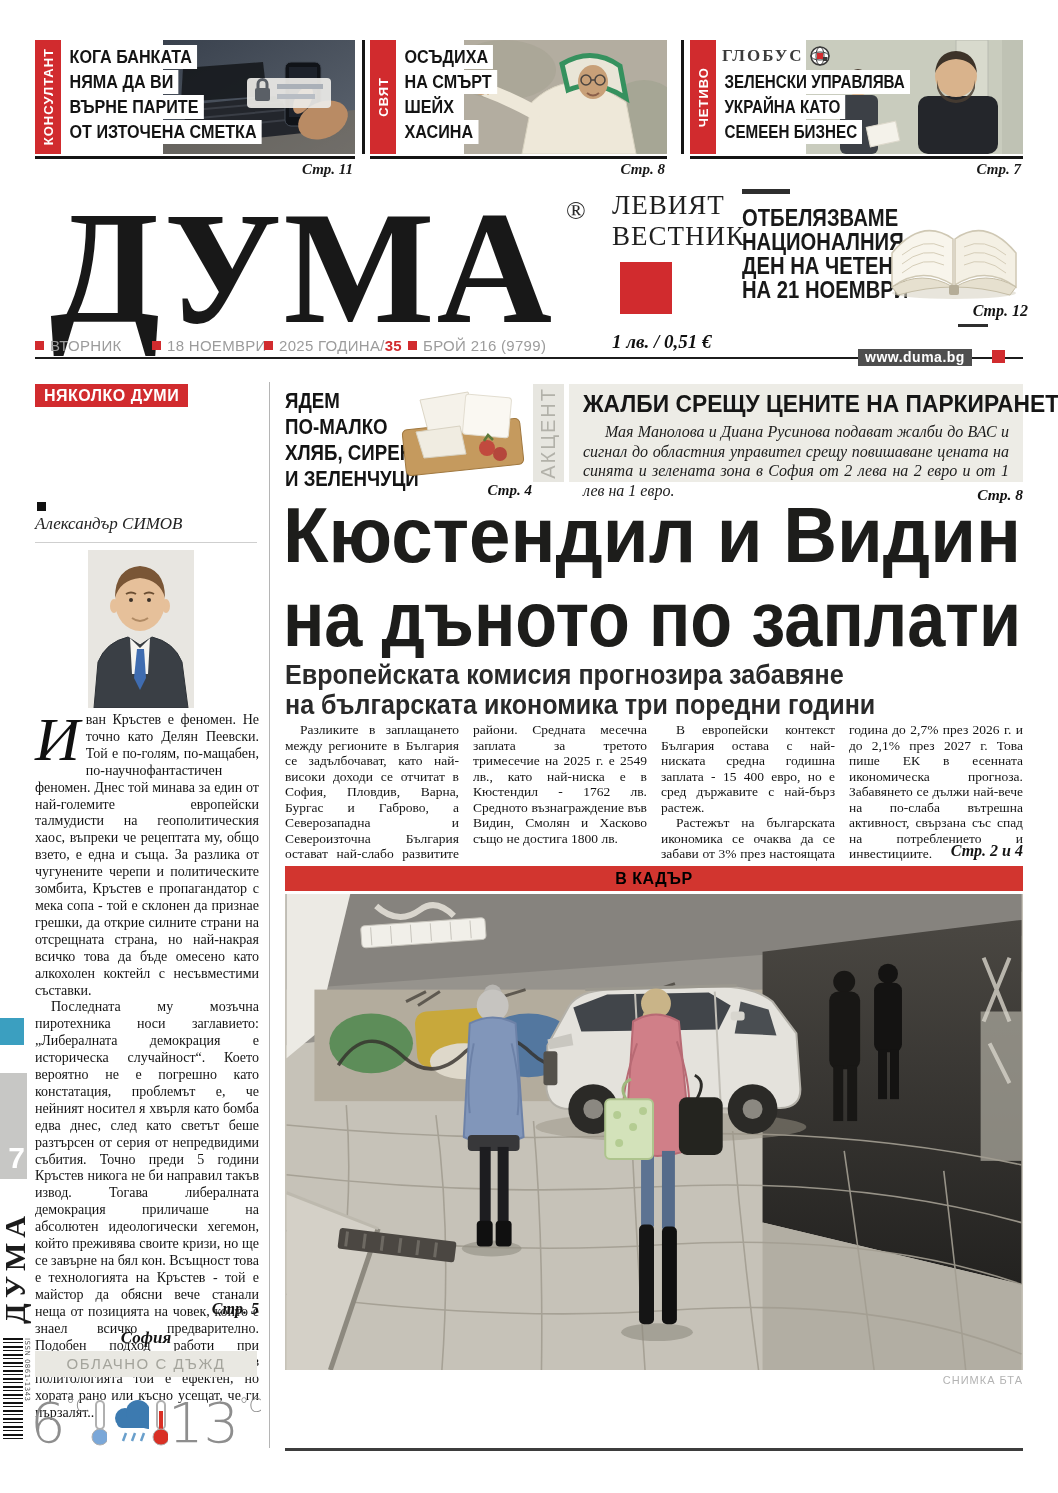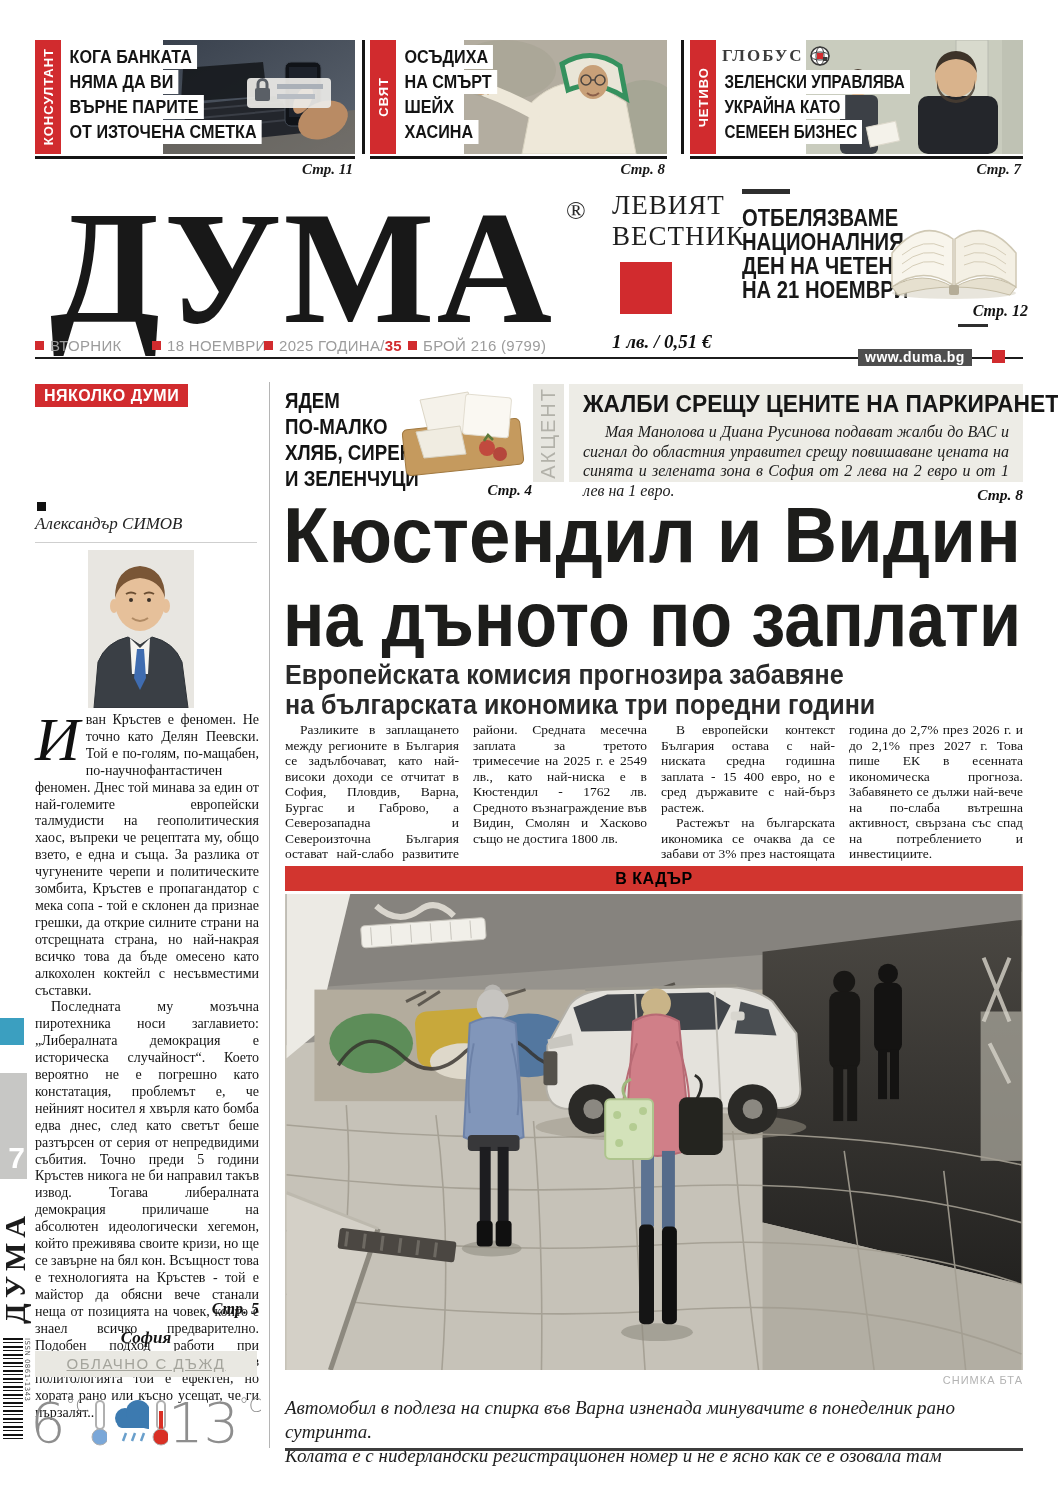--- a/index.html
+++ b/index.html
@@ -56,21 +56,21 @@
   .opsep{left:35px;top:542px;width:222px;height:1px;background:#cfcfcf;}
   .portrait{left:88px;top:550px;}
   .opbody{left:35px;top:712px;width:224px;font:14px/16.9px "Liberation Serif",serif;text-align:justify;}
   .opbody p{margin:0;}
   .opbody p+p{text-indent:16px;}
   .dropcap{float:left;font:italic 62px/50px "Liberation Serif",serif;margin:2px 6px 0 0;color:#101010;}
   .opref{left:35px;top:1300px;width:224px;text-align:right;font:italic bold 16px "Liberation Serif",serif;}
   
   .wcity{left:35px;top:1328px;width:222px;text-align:center;font:italic bold 17px "Liberation Serif",serif;}
   .wbar{left:35px;top:1351px;width:222px;height:26px;background:#e9e8e2;color:#a4a49c;
-        font:15px/26px "Liberation Sans",sans-serif;text-align:center;letter-spacing:1.5px;text-decoration:underline;}
+        font:15px/26px "Liberation Sans",sans-serif;text-align:center;letter-spacing:1.5px;}
   .wrow{left:30px;top:1384px;width:232px;height:76px;display:flex;align-items:center;justify-content:space-between;}
   .wnum{font:200 56px "DejaVu Sans",sans-serif;color:#8e8e8e;}
   .wdeg{font:200 19px "DejaVu Sans",sans-serif;color:#8e8e8e;vertical-align:30px;}
   
   .spteal{left:0;top:1018px;width:24px;height:27px;background:#3b9fc0;}
   .spbox{left:0;top:1073px;width:27px;height:106px;background:#c7c7c5;color:#fff;
       font:bold 30px "Liberation Sans",sans-serif;display:flex;align-items:flex-end;justify-content:flex-end;
       box-sizing:border-box;padding:0 2px 4px 0;}
   .spduma{left:0;top:1205px;width:30px;height:125px;display:flex;align-items:center;justify-content:center;}
   .spduma span{writing-mode:vertical-rl;transform:rotate(180deg);
@@ -374,20 +374,21 @@
   </div>
   <div class="abs leadsub">
     <span class="cx">Европейската комисия прогнозира забавяне</span>
     <span class="cx">на българската икономика три поредни години</span>
   </div>
   <div class="abs leadcols">
     <p>Разликите в заплащането между регионите в България се задълбочават, като най-високи доходи се отчитат в София, Пловдив, Варна, Бургас и Габрово, а Северозападна и Североизточна България остават най-слабо развитите райони. Средната месечна заплата за третото тримесечие на 2025 г. е 2549 лв., като най-ниска е в Кюстендил - 1762 лв. Средното възнаграждение във Видин, Смолян и Хасково също не достига 1800 лв.</p>
     <p>В европейски контекст България остава с най-ниската средна годишна заплата - 15 400 евро, но е сред държавите с най-бърз растеж.</p>
     <p>Растежът на българската икономика се очаква да се забави от 3% през настоящата година до 2,7% през 2026 г. и до 2,1% през 2027 г. Това пише ЕК в есенната икономическа прогноза. Забавянето се дължи най-вече на по-слаба вътрешна активност, свързана със спад на потреблението и инвестициите.</p>
   </div>
+  <div class="abs leadref">Стр. 2 и 4</div>
 
   <div class="abs kadr">В КАДЪР</div>
   <div class="abs photo">
     <svg width="738" height="476" viewBox="0 0 738 478">
       <defs>
           <linearGradient id="tun" x1="0" y1="0" x2="0" y2="1">
         <stop offset="0" stop-color="#4a4742"></stop>
             <stop offset="1" stop-color="#232220"></stop>
           </linearGradient>
         </defs>
@@ -486,19 +487,15 @@
             <circle cx="334" cy="250" r="4" fill="#b4cc92"></circle>
         </g>
         <g>
           <path d="M412,206 q10,-18 -2,-24" stroke="#2c2c28" stroke-width="3" fill="none"></path>
           <rect x="394" y="204" width="44" height="58" rx="8" fill="#24241f"></rect>
         </g>
       </g>
     </svg>
   </div>
   <div class="abs credit">СНИМКА БТА</div>
-  <div class="abs caption">
-    <div>Автомобил в подлеза на спирка във Варна изненада минувачите в понеделник рано сутринта.</div>
-    <div>Колата е с нидерландски регистрационен номер и не е ясно как се е озовала там</div>
-  </div>
   <div class="abs brule"></div>
 
 </div>
 
 </body></html>

